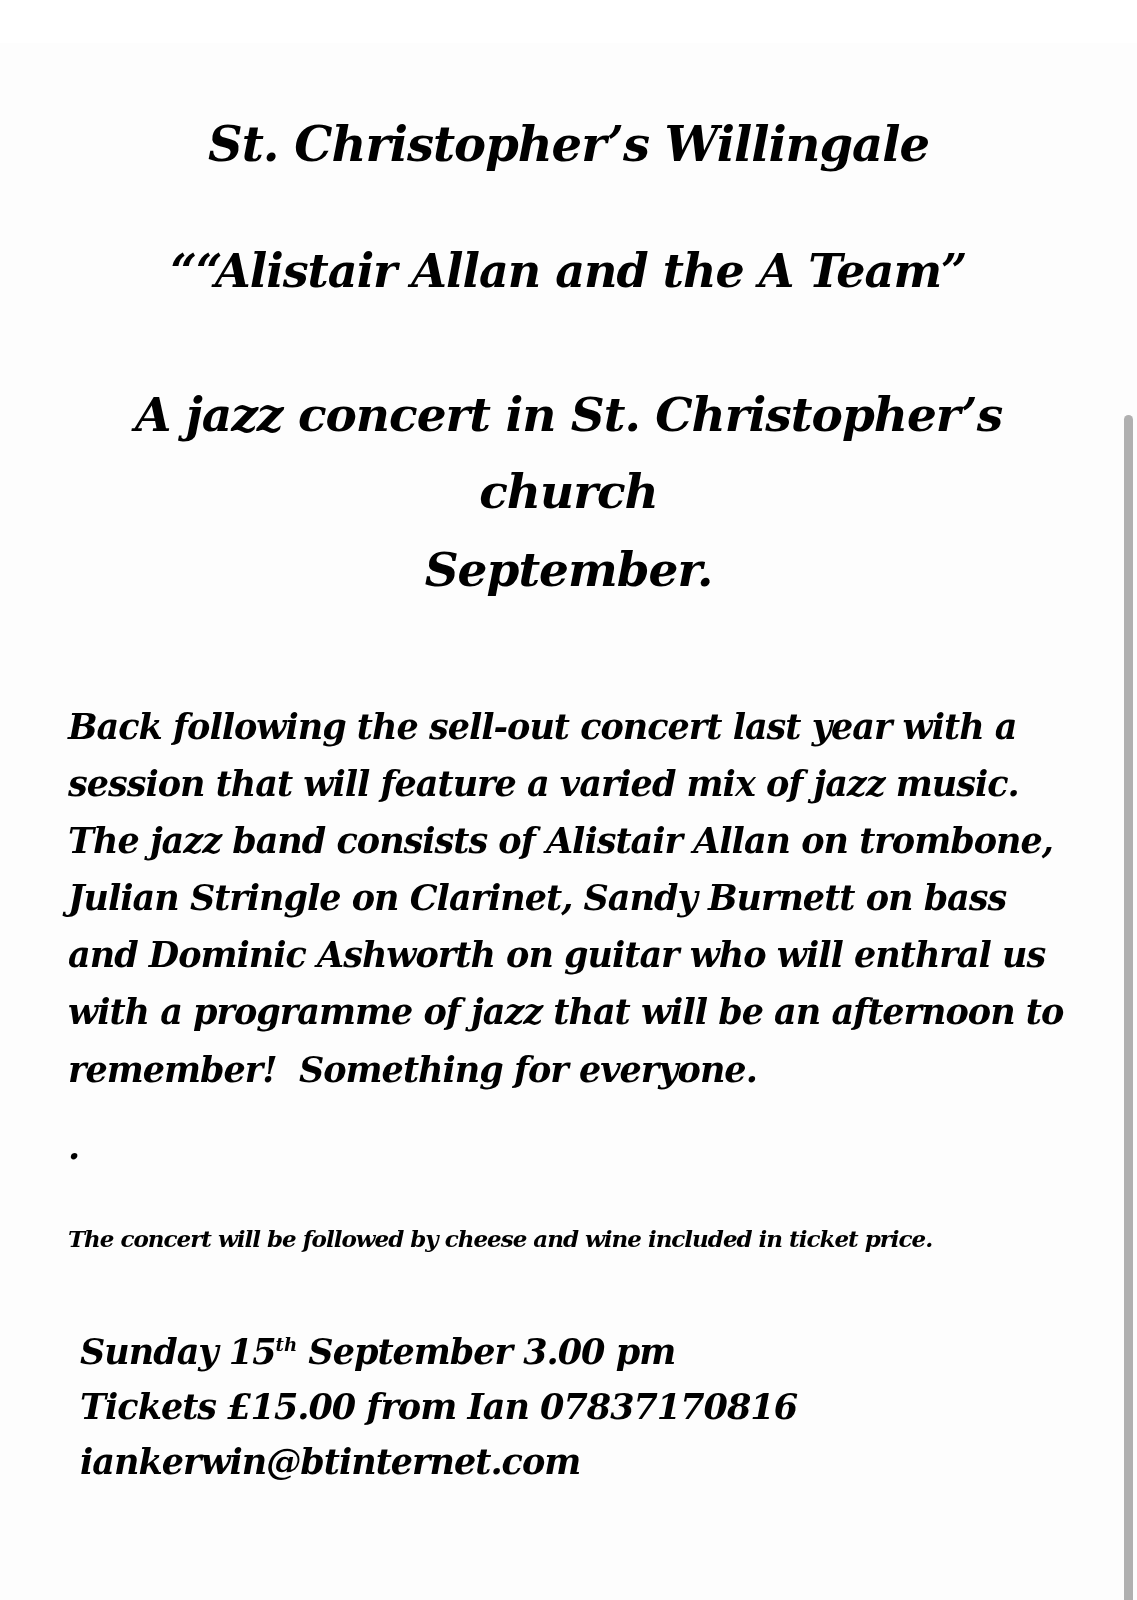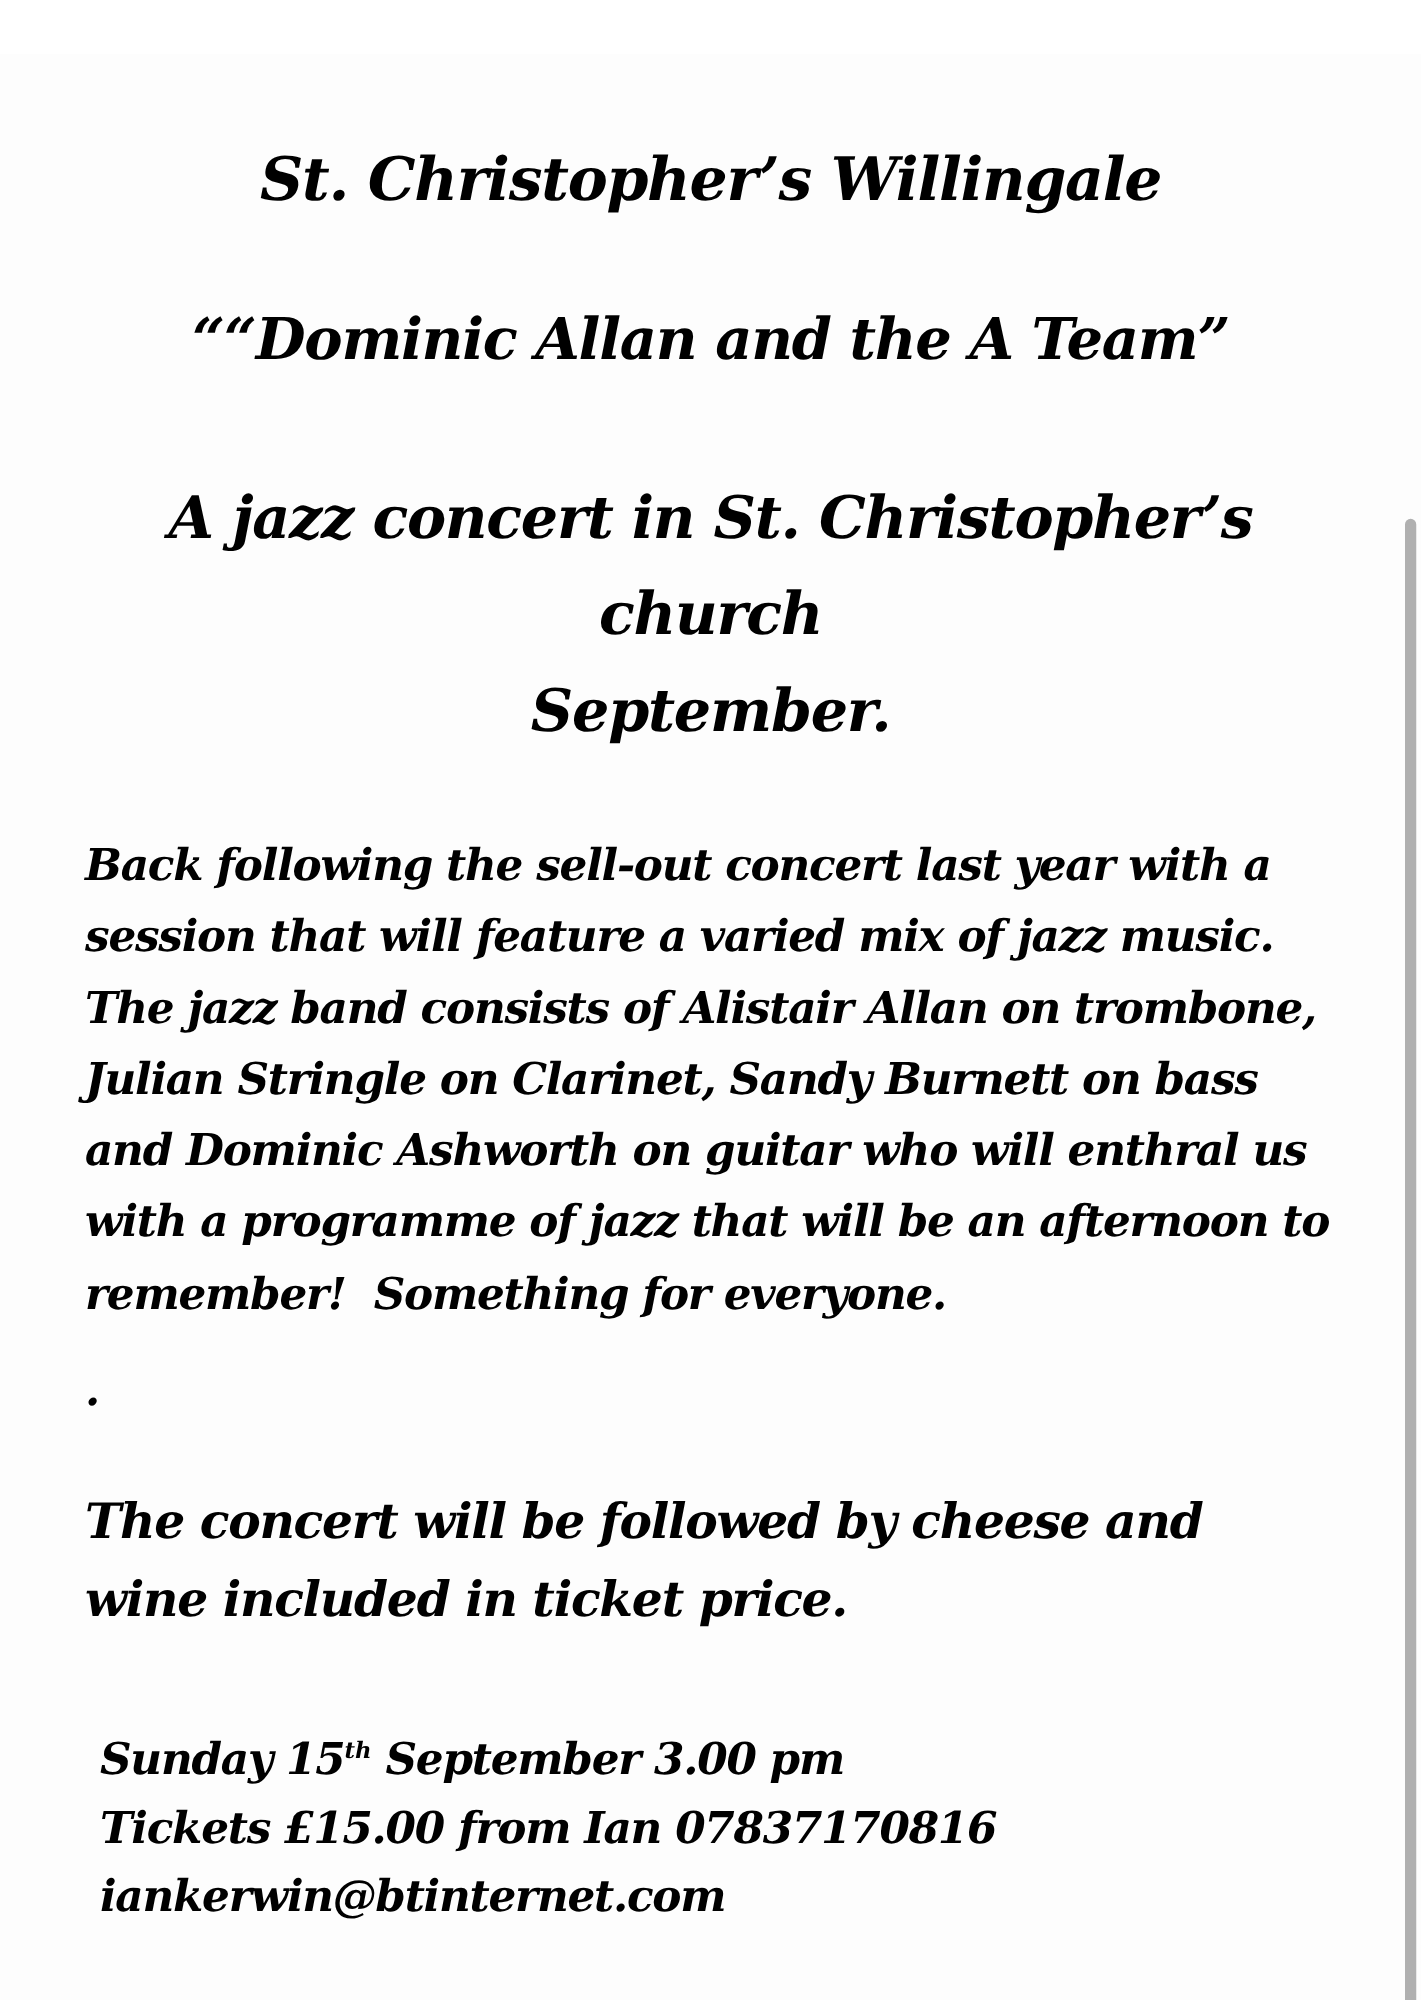--- a/index.html
+++ b/index.html
@@ -52,34 +52,34 @@
     font-size: 46px;
     line-height: 1.4;
     white-space: pre-wrap;
   }
   .subtitle {
     margin-top: 72px;
     font-size: 47px;
     line-height: 1.65;
   }
   .body-par {
-    margin-top: 56px;
+    margin-top: 90px;
     font-size: 35px;
     line-height: 1.63;
     white-space: pre-wrap;
     max-width: 1001px;
   }
   .stray-period {
     margin-top: 28px;
     font-size: 35px;
     line-height: 1.2;
   }
   .cheese-par {
     margin-top: 52px;
-    font-size: 39px;
+    font-size: 23px;
     line-height: 1.63;
     white-space: pre-wrap;
     max-width: 1001px;
   }
   .details-block {
     margin-top: 68px;
     font-size: 35px;
     line-height: 1.57;
     max-width: 1001px;
   }
@@ -103,21 +103,21 @@
 <body>
 
 <div class="page">
   <div class="doc-area">
     <div class="flyer">
 
       <div class="script center title-block">
         <div>St. Christopher’s Willingale</div>
       </div>
 
-      <div class="script center band-title">““Dominic Allan and the A Team”</div>
+      <div class="script center band-title">““Alistair Allan and the A Team”</div>
 
       <div class="script center subtitle">
         <div>A jazz concert in St. Christopher’s church</div>
         <div>September.</div>
       </div>
 
       <div class="script body-par">Back following the sell-out concert last year with a session that will feature a varied mix of jazz music.  The jazz band consists of Alistair Allan on trombone, Julian Stringle on Clarinet, Sandy Burnett on bass and Dominic Ashworth on guitar who will enthral us with a programme of jazz that will be an afternoon to remember!  Something for everyone.</div>
 
       <div class="script stray-period">.</div>
 

